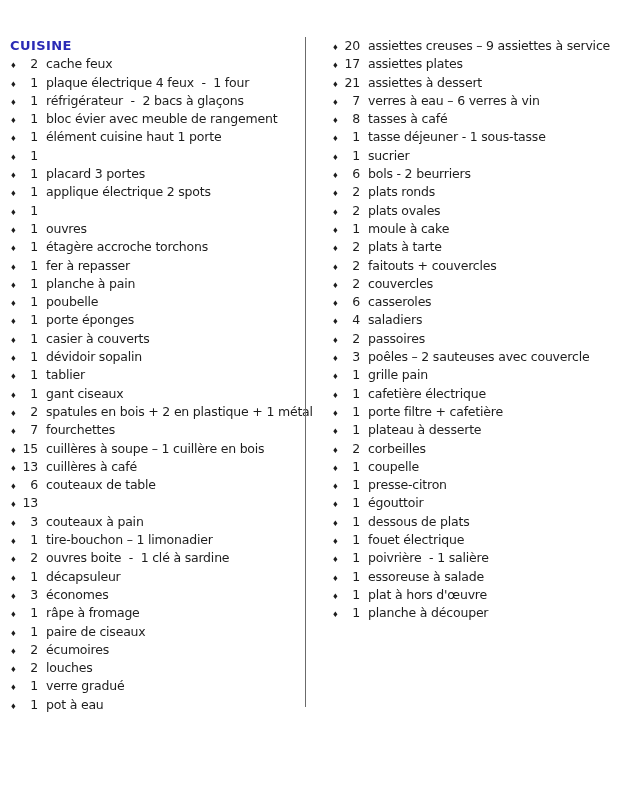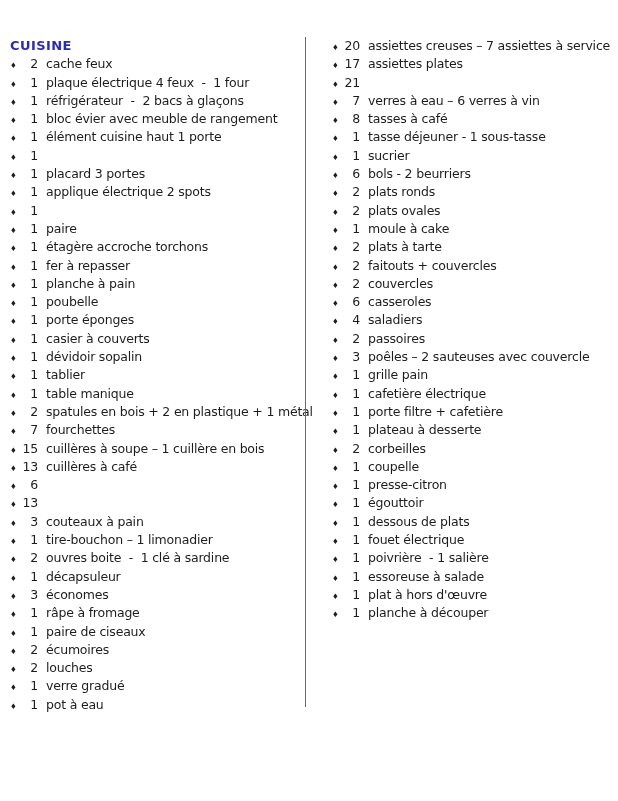--- a/index.html
+++ b/index.html
@@ -88,55 +88,55 @@
       <ul class="list">
           <li class="row"><span class="bullet">♦</span><span class="qty">2</span><span class="label">cache feux</span></li>
           <li class="row"><span class="bullet">♦</span><span class="qty">1</span><span class="label">plaque électrique 4 feux  -  1 four</span></li>
           <li class="row"><span class="bullet">♦</span><span class="qty">1</span><span class="label">réfrigérateur  -  2 bacs à glaçons</span></li>
           <li class="row"><span class="bullet">♦</span><span class="qty">1</span><span class="label">bloc évier avec meuble de rangement</span></li>
           <li class="row"><span class="bullet">♦</span><span class="qty">1</span><span class="label">élément cuisine haut 1 porte</span></li>
           <li class="row"><span class="bullet">♦</span><span class="qty">1</span></li>
           <li class="row"><span class="bullet">♦</span><span class="qty">1</span><span class="label">placard 3 portes</span></li>
           <li class="row"><span class="bullet">♦</span><span class="qty">1</span><span class="label">applique électrique 2 spots</span></li>
           <li class="row"><span class="bullet">♦</span><span class="qty">1</span></li>
-          <li class="row"><span class="bullet">♦</span><span class="qty">1</span><span class="label">paire</span></li>
+          <li class="row"><span class="bullet">♦</span><span class="qty">1</span><span class="label">ouvres</span></li>
           <li class="row"><span class="bullet">♦</span><span class="qty">1</span><span class="label">étagère accroche torchons</span></li>
           <li class="row"><span class="bullet">♦</span><span class="qty">1</span><span class="label">fer à repasser</span></li>
           <li class="row"><span class="bullet">♦</span><span class="qty">1</span><span class="label">planche à pain</span></li>
           <li class="row"><span class="bullet">♦</span><span class="qty">1</span><span class="label">poubelle</span></li>
           <li class="row"><span class="bullet">♦</span><span class="qty">1</span><span class="label">porte éponges</span></li>
           <li class="row"><span class="bullet">♦</span><span class="qty">1</span><span class="label">casier à couverts</span></li>
           <li class="row"><span class="bullet">♦</span><span class="qty">1</span><span class="label">dévidoir sopalin</span></li>
           <li class="row"><span class="bullet">♦</span><span class="qty">1</span><span class="label">tablier</span></li>
-          <li class="row"><span class="bullet">♦</span><span class="qty">1</span><span class="label">table manique</span></li>
+          <li class="row"><span class="bullet">♦</span><span class="qty">1</span><span class="label">gant ciseaux</span></li>
           <li class="row"><span class="bullet">♦</span><span class="qty">2</span><span class="label">spatules en bois + 2 en plastique + 1 métal</span></li>
           <li class="row"><span class="bullet">♦</span><span class="qty">7</span><span class="label">fourchettes</span></li>
           <li class="row"><span class="bullet">♦</span><span class="qty">15</span><span class="label">cuillères à soupe – 1 cuillère en bois</span></li>
           <li class="row"><span class="bullet">♦</span><span class="qty">13</span><span class="label">cuillères à café</span></li>
-          <li class="row"><span class="bullet">♦</span><span class="qty">6</span></li>
+          <li class="row"><span class="bullet">♦</span><span class="qty">6</span><span class="label">couteaux de table</span></li>
           <li class="row"><span class="bullet">♦</span><span class="qty">13</span></li>
           <li class="row"><span class="bullet">♦</span><span class="qty">3</span><span class="label">couteaux à pain</span></li>
           <li class="row"><span class="bullet">♦</span><span class="qty">1</span><span class="label">tire-bouchon – 1 limonadier</span></li>
           <li class="row"><span class="bullet">♦</span><span class="qty">2</span><span class="label">ouvres boite  -  1 clé à sardine</span></li>
           <li class="row"><span class="bullet">♦</span><span class="qty">1</span><span class="label">décapsuleur</span></li>
           <li class="row"><span class="bullet">♦</span><span class="qty">3</span><span class="label">économes</span></li>
           <li class="row"><span class="bullet">♦</span><span class="qty">1</span><span class="label">râpe à fromage</span></li>
           <li class="row"><span class="bullet">♦</span><span class="qty">1</span><span class="label">paire de ciseaux</span></li>
           <li class="row"><span class="bullet">♦</span><span class="qty">2</span><span class="label">écumoires</span></li>
           <li class="row"><span class="bullet">♦</span><span class="qty">2</span><span class="label">louches</span></li>
           <li class="row"><span class="bullet">♦</span><span class="qty">1</span><span class="label">verre gradué</span></li>
           <li class="row"><span class="bullet">♦</span><span class="qty">1</span><span class="label">pot à eau</span></li>
         </ul>
     </div>
     <div class="vdivider"></div>
     <div class="col-right">
       <ul class="list">
-          <li class="row"><span class="bullet">♦</span><span class="qty">20</span><span class="label">assiettes creuses – 7 assiettes à service</span></li>
+          <li class="row"><span class="bullet">♦</span><span class="qty">20</span><span class="label">assiettes creuses – 9 assiettes à service</span></li>
           <li class="row"><span class="bullet">♦</span><span class="qty">17</span><span class="label">assiettes plates</span></li>
-          <li class="row"><span class="bullet">♦</span><span class="qty">21</span></li>
+          <li class="row"><span class="bullet">♦</span><span class="qty">21</span><span class="label">assiettes à dessert</span></li>
           <li class="row"><span class="bullet">♦</span><span class="qty">7</span><span class="label">verres à eau – 6 verres à vin</span></li>
           <li class="row"><span class="bullet">♦</span><span class="qty">8</span><span class="label">tasses à café</span></li>
           <li class="row"><span class="bullet">♦</span><span class="qty">1</span><span class="label">tasse déjeuner - 1 sous-tasse</span></li>
           <li class="row"><span class="bullet">♦</span><span class="qty">1</span><span class="label">sucrier</span></li>
           <li class="row"><span class="bullet">♦</span><span class="qty">6</span><span class="label">bols - 2 beurriers</span></li>
           <li class="row"><span class="bullet">♦</span><span class="qty">2</span><span class="label">plats ronds</span></li>
           <li class="row"><span class="bullet">♦</span><span class="qty">2</span><span class="label">plats ovales</span></li>
           <li class="row"><span class="bullet">♦</span><span class="qty">1</span><span class="label">moule à cake</span></li>
           <li class="row"><span class="bullet">♦</span><span class="qty">2</span><span class="label">plats à tarte</span></li>
           <li class="row"><span class="bullet">♦</span><span class="qty">2</span><span class="label">faitouts + couvercles</span></li>

